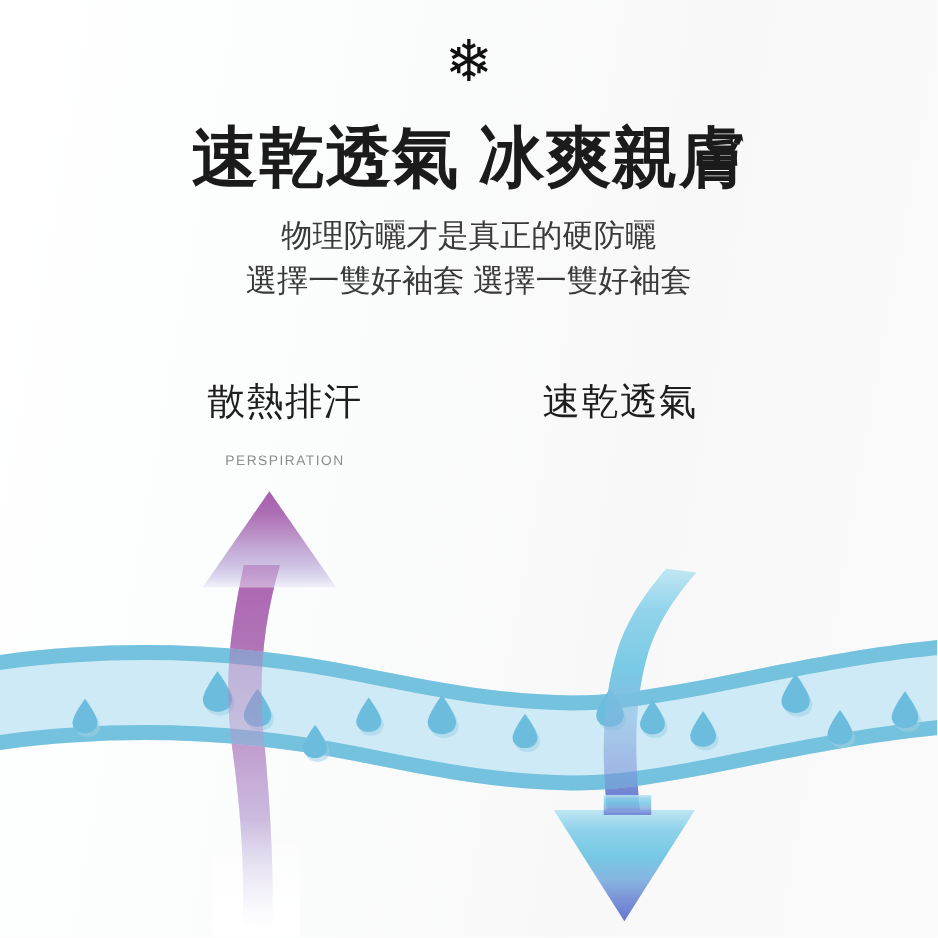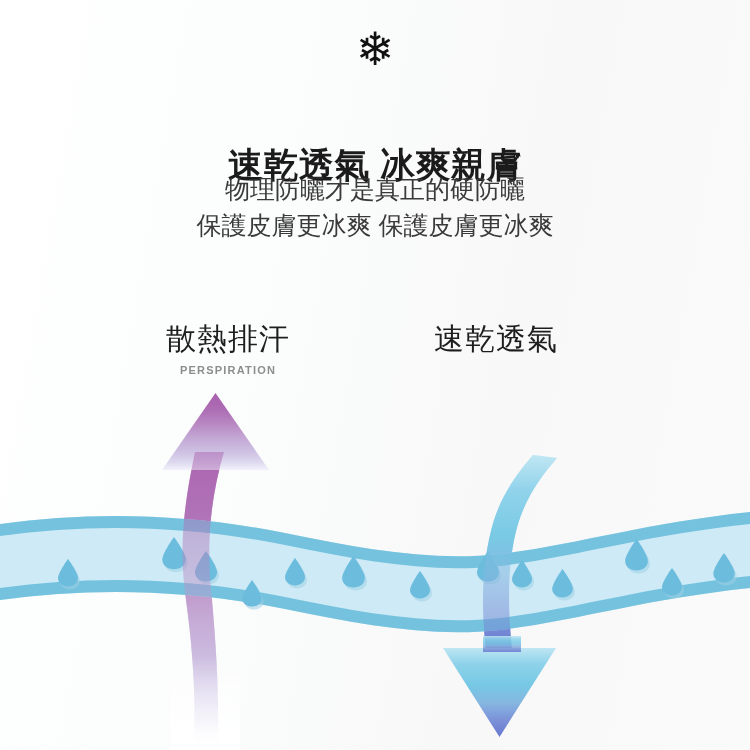--- a/index.html
+++ b/index.html
@@ -30,26 +30,25 @@
     font-family:"DejaVu Sans", sans-serif;
     user-select:none;
   }
 
   
   #headline {
     position:absolute;
     left:0; right:0;
     top:96px;
     text-align:center;
-    font-size:35px;
+    font-size:53px;
     line-height:1.18;
     letter-spacing:0.5px;
     font-weight:700;
     color:#1b1b1b;
-    margin-top:48px;
   }
 
   
   #subtitle {
     position:absolute;
     left:0; right:0;
     top:172px;
     text-align:center;
     color:#3a3a3a;
     font-size:25px;
@@ -65,28 +64,27 @@
     width:260px;
   }
   .feature.left  { left:98px;  top:303px; }
   .feature.right { left:366px; top:303px; }
   .feature .zh {
     font-size:30px;
     font-weight:500;
     color:#1e1e1e;
     line-height:1.25;
     letter-spacing:1px;
-    margin-top:17px;
   }
   .feature .en {
-    margin-top:6px;
+    margin-top:22px;
     font-size:11px;
     letter-spacing:1.2px;
     color:#8d8d8d;
-    font-weight:700;
+    font-weight:400;
   }
 
   
   #art {
     position:absolute;
     left:0; top:0;
     width:750px; height:750px;
     pointer-events:none;
   }
 </style>
@@ -94,21 +92,21 @@
 <body>
 
 <div id="stage">
 
   <div id="snowflake">❄</div>
 
   <div id="headline">速乾透氣 冰爽親膚</div>
 
   <div id="subtitle">
     <span class="sub-line">物理防曬才是真正的硬防曬</span>
-    <span class="sub-line">保護皮膚更冰爽 保護皮膚更冰爽</span>
+    <span class="sub-line">選擇一雙好袖套 選擇一雙好袖套</span>
   </div>
 
   <div class="feature left">
     <div class="zh">散熱排汗</div>
     <div class="en">PERSPIRATION</div>
   </div>
 
   <div class="feature right">
     <div class="zh">速乾透氣</div>
   </div>

